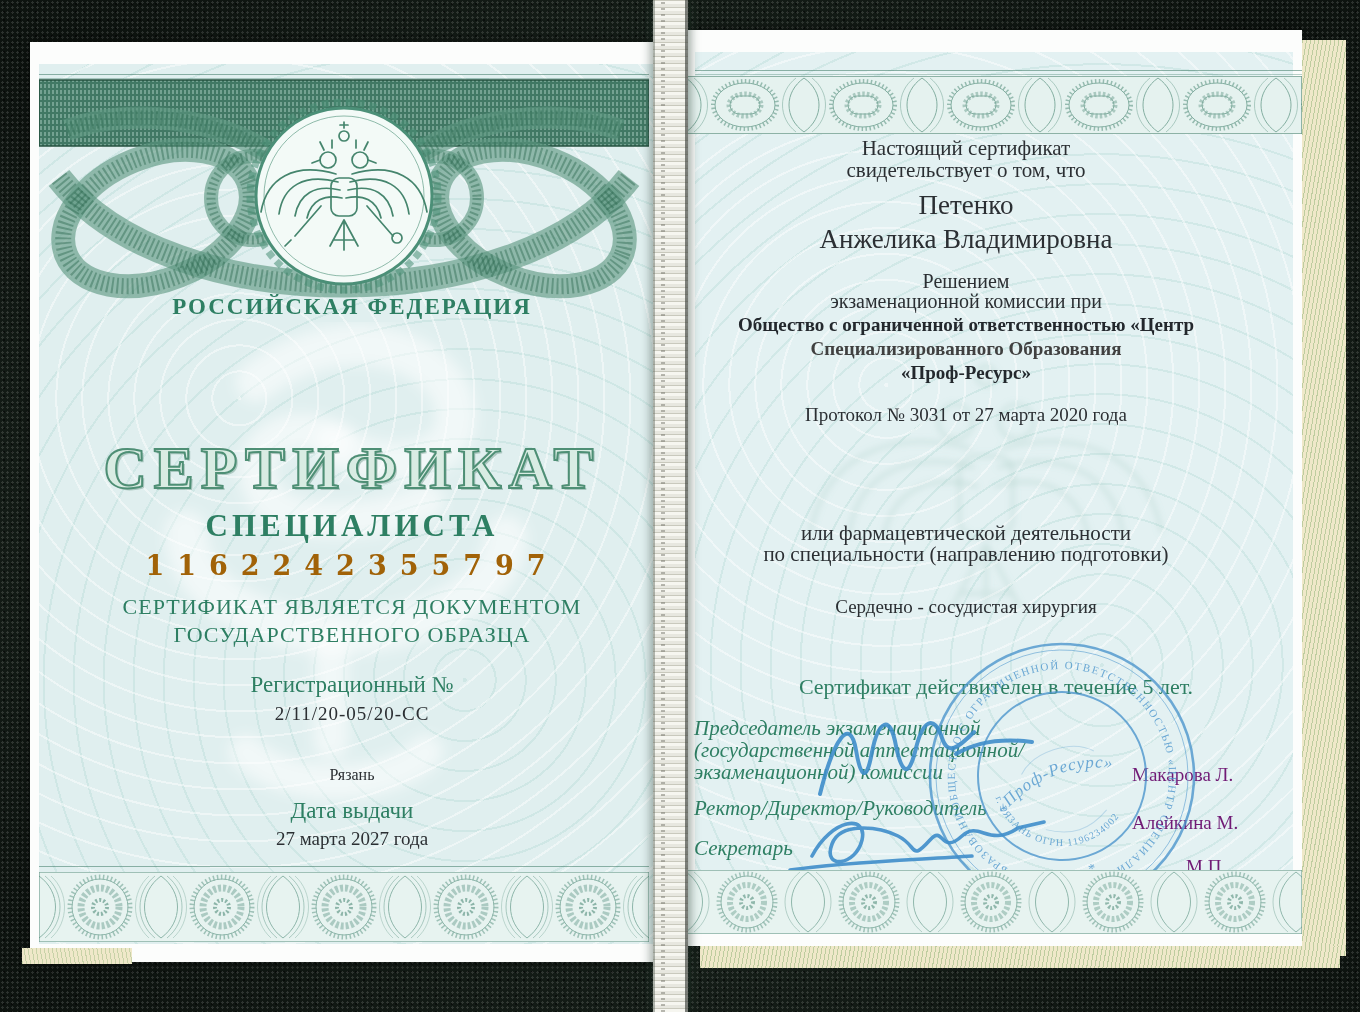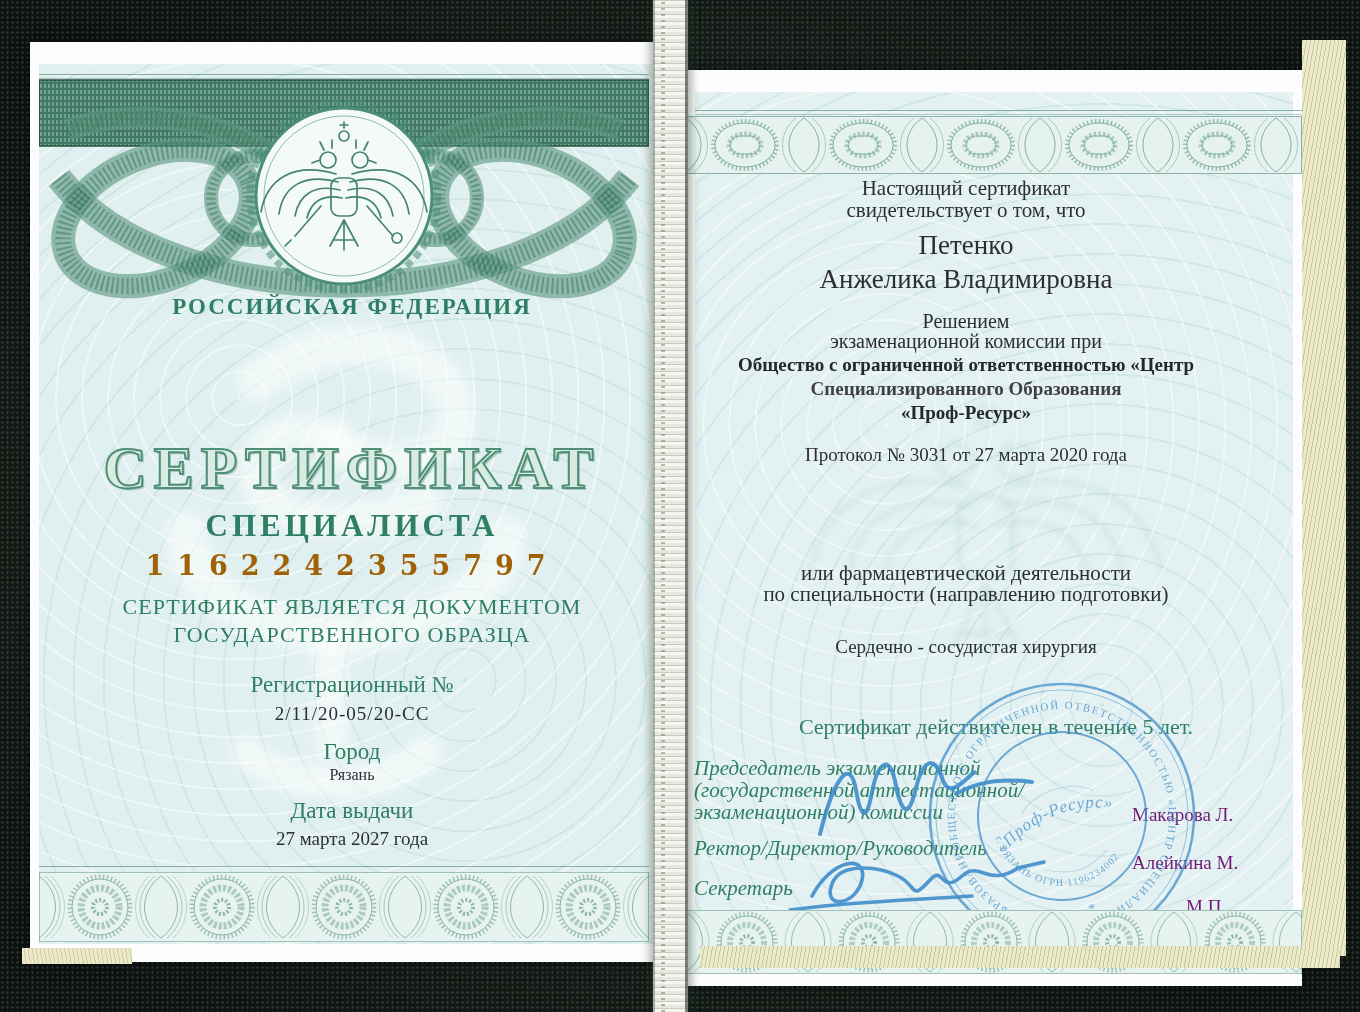--- a/index.html
+++ b/index.html
@@ -16,21 +16,21 @@
   
   .page{position:absolute;background:#fcfdfc;box-shadow:0 0 14px rgba(0,0,0,.55);}
   .page-inner{
     position:absolute;left:9px;right:9px;top:22px;bottom:18px;
     background-color:#e0efef;
     background-image:
       repeating-radial-gradient(circle at 32% 38%, rgba(255,255,255,.45) 0 2px, transparent 2px 26px),
       repeating-radial-gradient(circle at 68% 70%, rgba(168,212,206,.30) 0 2px, transparent 2px 30px);
   }
   .page-left{left:30px;top:42px;width:628px;height:920px;padding-left:16px;}
-  .page-right{left:686px;top:30px;width:616px;height:916px;margin-top:40px;}
+  .page-right{left:686px;top:30px;width:616px;height:916px;}
   .page-right .page-inner{background-color:#e3f1f2;}
   
   .edge{position:absolute;background-color:#efe8c9;
     background-image:repeating-linear-gradient(100deg, rgba(110,160,90,.38) 0 1px, transparent 1px 4px);}
   .edge-right{left:1302px;top:40px;width:44px;height:916px;}
   .edge-bottom{left:700px;top:946px;width:640px;height:22px;}
   .edge-left-sliver{left:22px;top:948px;width:110px;height:16px;background-image:repeating-linear-gradient(80deg, rgba(110,160,90,.3) 0 1px, transparent 1px 4px);}
   
   .binding{
     position:absolute;left:653px;top:0;width:30px;height:1012px;z-index:6;
@@ -175,21 +175,20 @@
     <div class="ctr green country">РОССИЙСКАЯ ФЕДЕРАЦИЯ</div>
 
     <div class="ctr big-title">СЕРТИФИКАТ</div>
     <div class="ctr green subtitle">СПЕЦИАЛИСТА</div>
     <div class="ctr serial">1162242355797</div>
     <div class="ctr green statement1">СЕРТИФИКАТ ЯВЛЯЕТСЯ ДОКУМЕНТОМ</div>
     <div class="ctr green statement2">ГОСУДАРСТВЕННОГО ОБРАЗЦА</div>
 
     <div class="ctr green reg-label">Регистрационный №</div>
     <div class="ctr dark reg-num">2/11/20-05/20-СС</div>
-    <div class="ctr green city-label">Город</div>
     <div class="ctr dark city-val">Рязань</div>
     <div class="ctr green date-label">Дата выдачи</div>
     <div class="ctr dark date-val">27 марта 2027 года</div>
 
     <svg class="band" style="top:830px;height:70px;" viewBox="0 0 610 70">
       <defs>
         <pattern id="ros1" width="122" height="70" patternUnits="userSpaceOnUse">
           <g fill="none" stroke="#4f8b79" opacity="0.6">
             <circle cx="61" cy="35" r="28" stroke-width="1"></circle>
             <circle cx="61" cy="35" r="30" stroke-width="5" stroke-dasharray="1.5 2.5" opacity="0.8"></circle>

